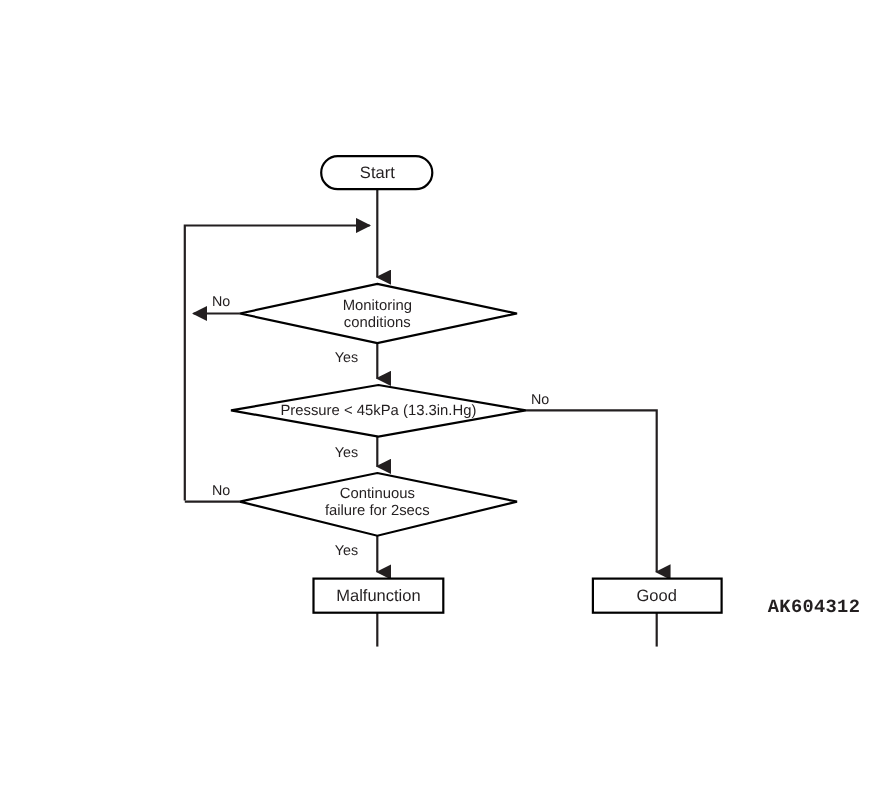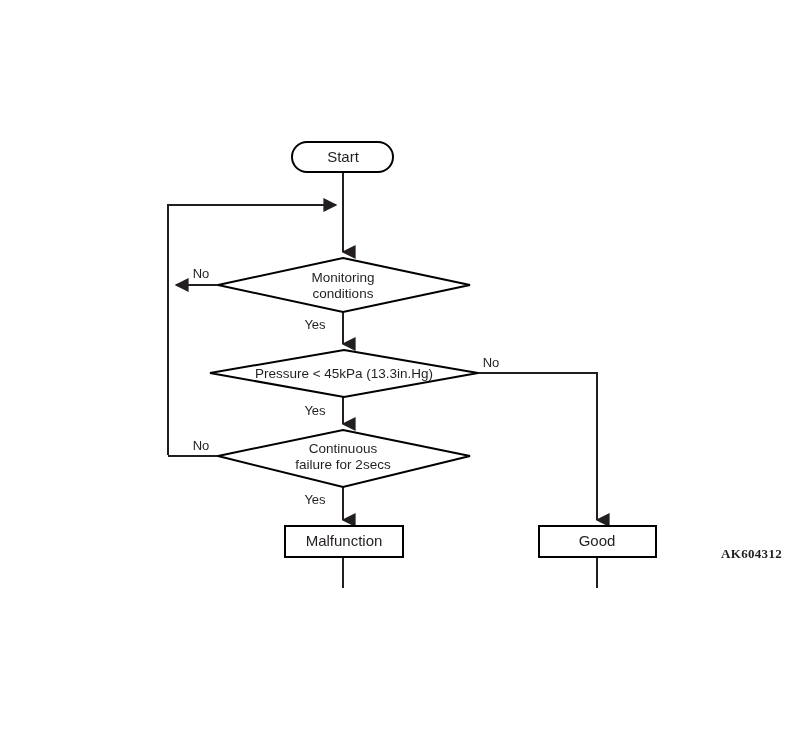--- a/index.html
+++ b/index.html
@@ -53,22 +53,22 @@
     font-family: "Liberation Sans", sans-serif;
     font-size: 13px;
     fill: #231f20;
     text-anchor: middle;
     dominant-baseline: middle;
   }
   .code-label {
     position: absolute;
     right: 18px;
     bottom: 26px;
-    font-family: Liberation Serif, serif;
-    font-size: 13px;
+    font-family: Liberation Mono, monospace;
+    font-size: 17px;
     font-weight: bold;
     letter-spacing: 0.3px;
     color: #231f20;
     margin-left: 22px;
   }
 </style>
 </head>
 <body>
 
 <div id="canvas">

